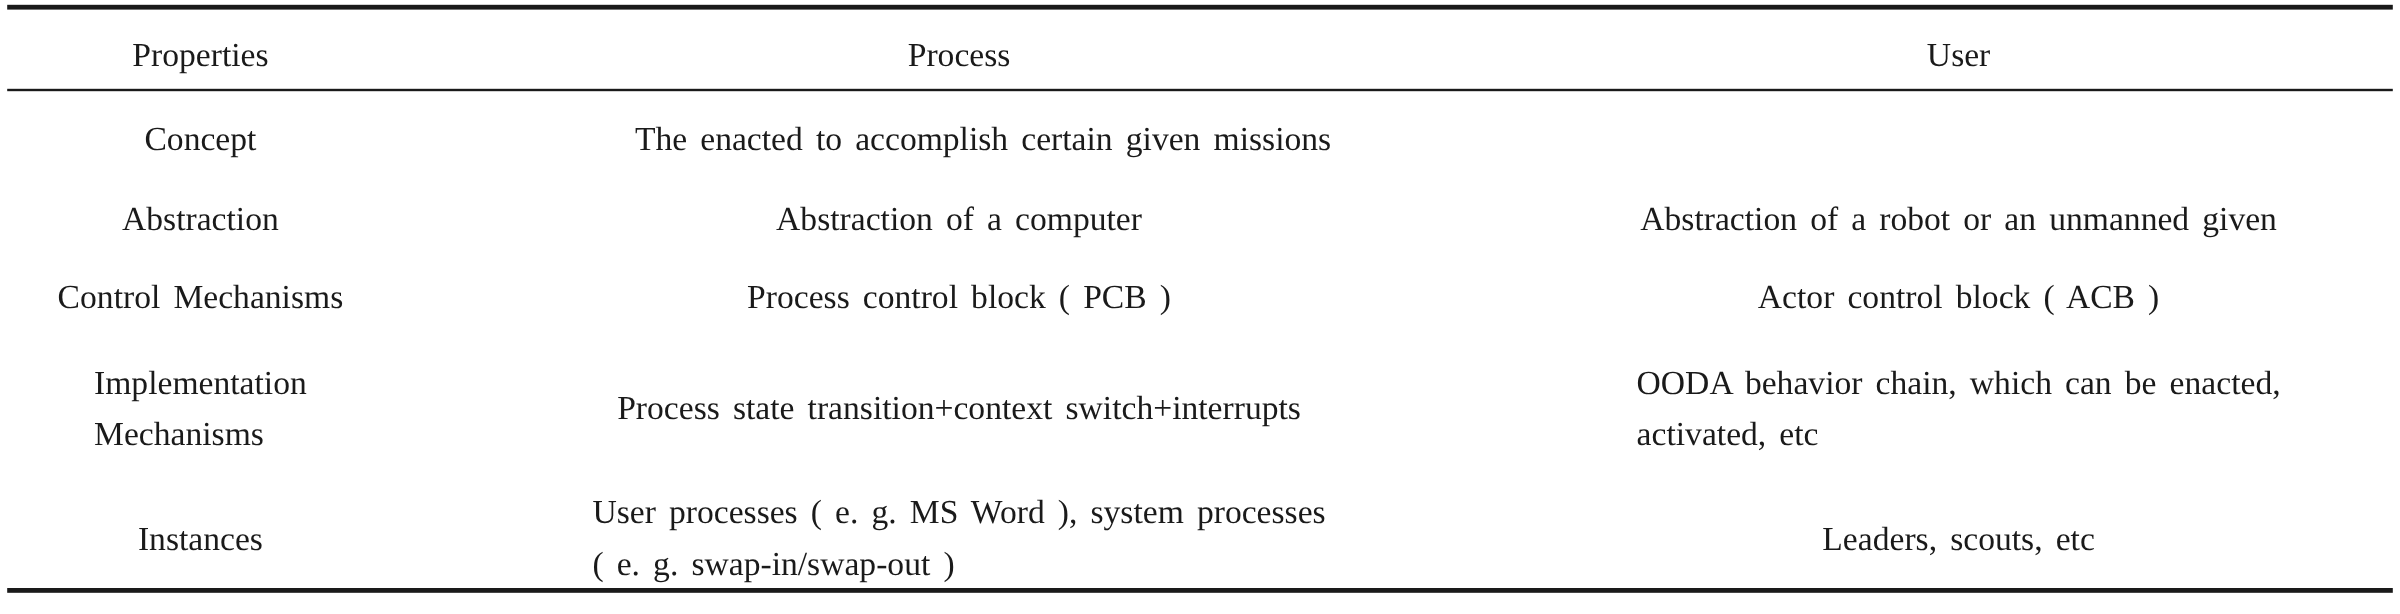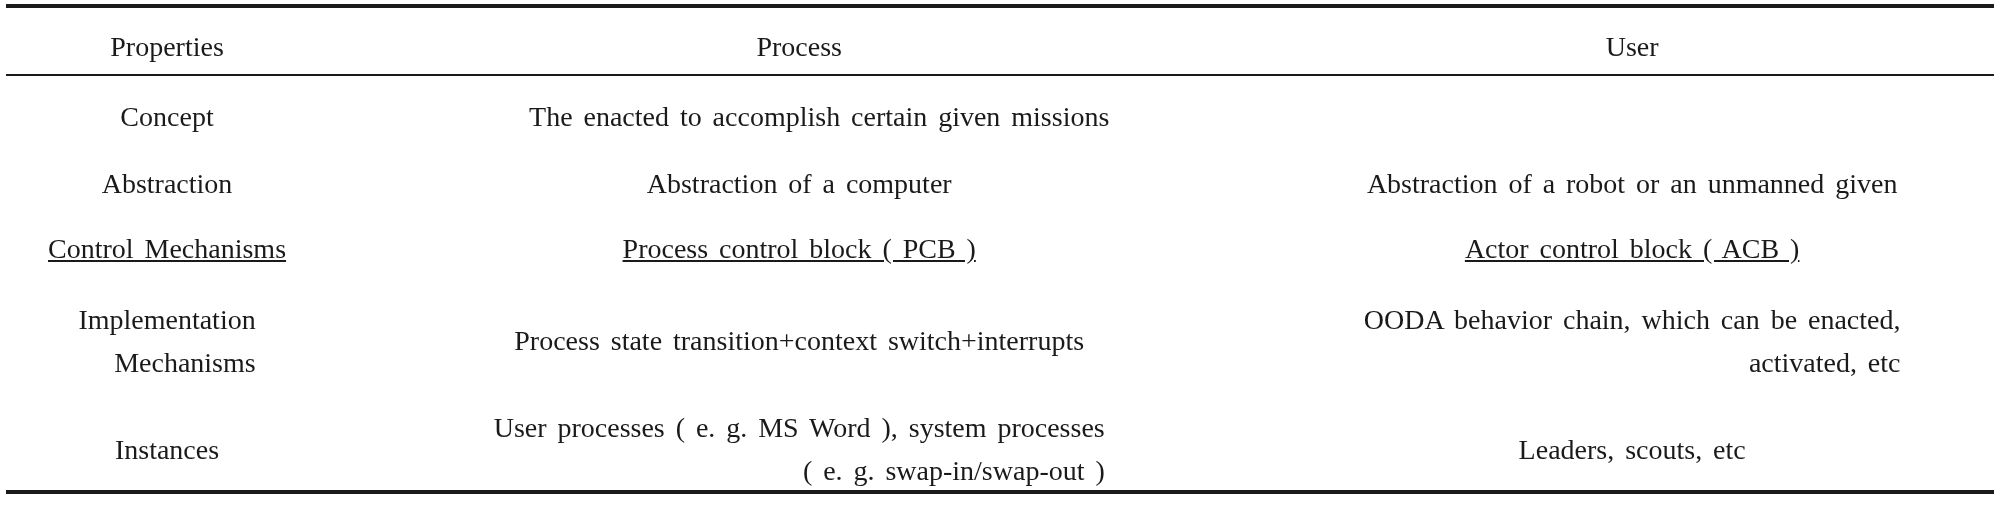--- a/index.html
+++ b/index.html
@@ -23,28 +23,28 @@
     border-top: 4px solid #1a1a1a;
     border-bottom: 4px solid #1a1a1a;
   }
   .row {
     display: grid;
     grid-template-columns: 16.2% 47.4% 36.4%;
   }
   .row-header { height: 66px; border-bottom: 2px solid #1a1a1a; }
   .row-0 { height: 69px; gap: 20px; }
   .row-1 { height: 65px; }
-  .row-2 { height: 66px; text-decoration: underline; }
+  .row-2 { height: 66px; }
   .row-3 { height: 118px; }
   .row-4 { height: 96px; }
   .cell {
     display: flex;
     align-items: center;
     justify-content: center;
-    text-align: right;
+    text-align: left;
     font-size: 28px;
     line-height: 1.55;
     white-space: pre-line;
     word-spacing: 0.14em;
     padding: 0 12px;
     box-sizing: border-box;
     margin-top: 12px;
   }
   .cell-header {
     font-size: 28px;

